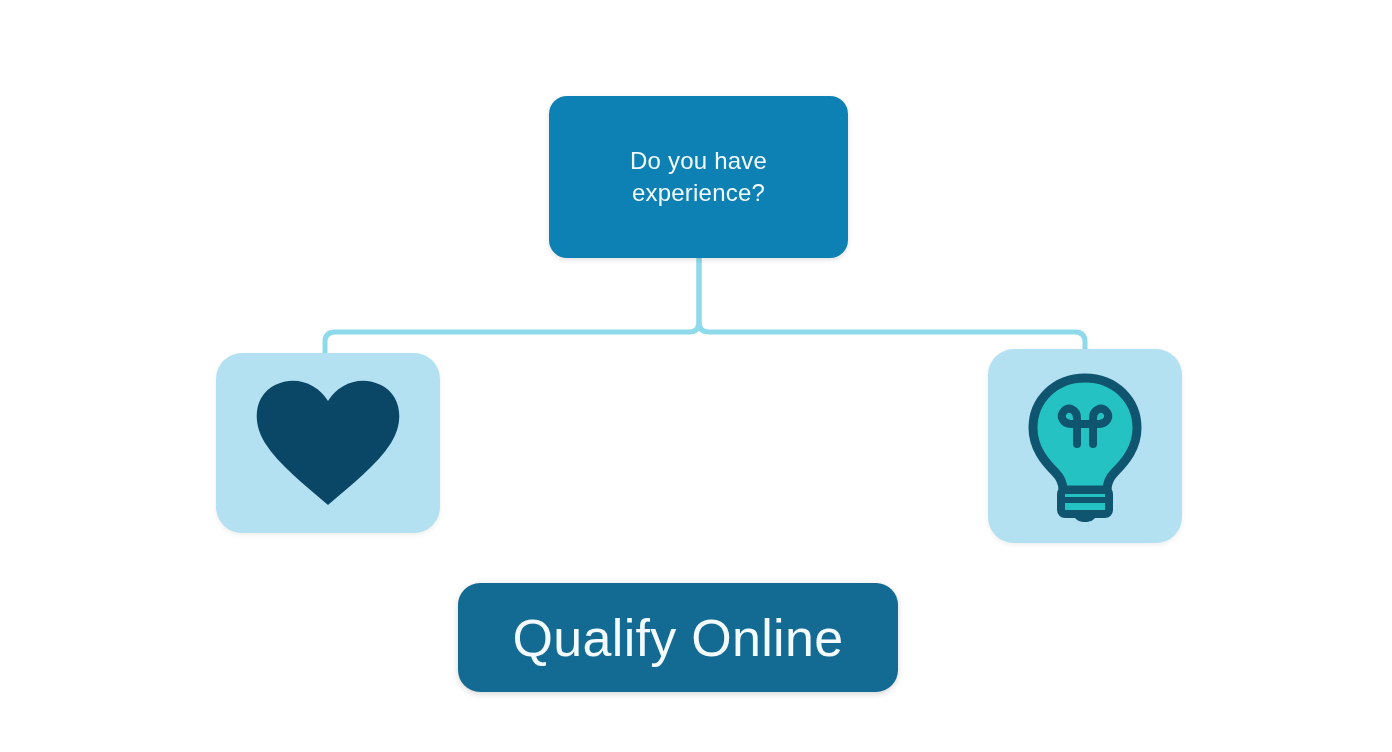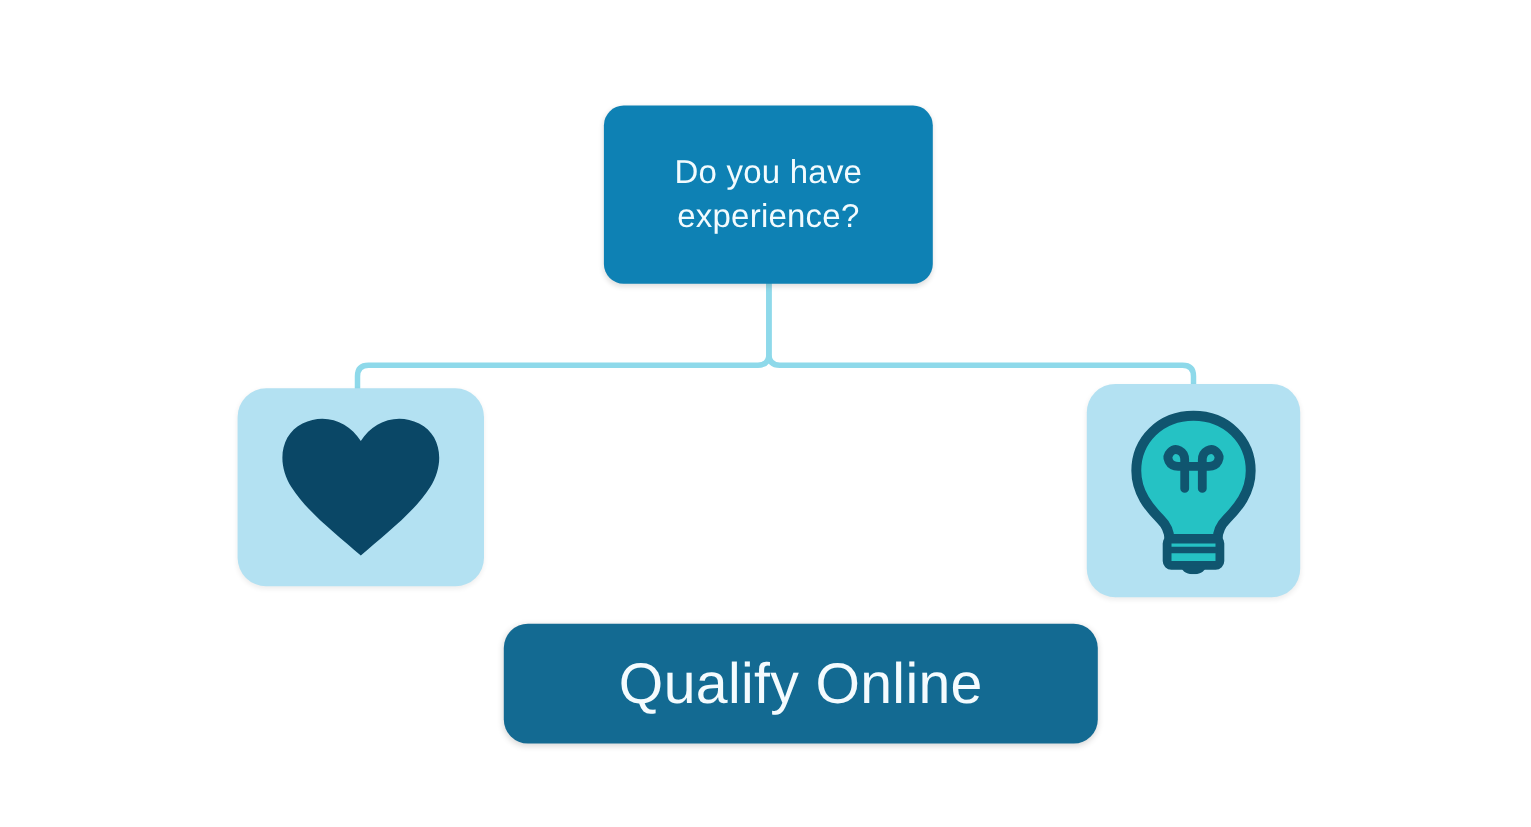--- a/index.html
+++ b/index.html
@@ -40,21 +40,21 @@
     display: flex;
     align-items: center;
     justify-content: center;
     text-align: center;
     box-sizing: border-box;
     padding: 8px 22px;
     box-shadow: 0 2px 5px rgba(0,0,0,0.12);
   }
   .decision-node-text {
     color: #F2FBFE;
-    font-size: 30px;
+    font-size: 24px;
     line-height: 1.33;
     font-weight: 400;
     letter-spacing: 0.2px;
   }
 
   
   .option-card {
     position: absolute;
     background: #B3E1F2;
     border-radius: 26px;
@@ -73,22 +73,22 @@
     left: 988px;
     top: 349px;
     width: 194px;
     height: 194px;
   }
 
   
   .cta-button {
     position: absolute;
     left: 458px;
-    top: 567px;
-    width: 540px;
+    top: 583px;
+    width: 440px;
     height: 109px;
     border: none;
     border-radius: 22px;
     background: #136A92;
     color: #F4FBFE;
     font-family: "Liberation Sans", sans-serif;
     font-size: 52px;
     font-weight: 400;
     letter-spacing: 0.3px;
     cursor: pointer;

